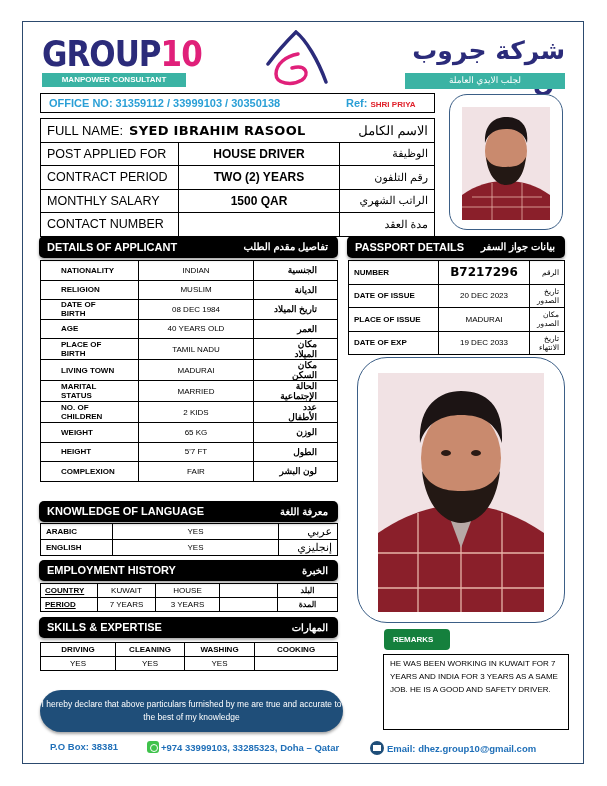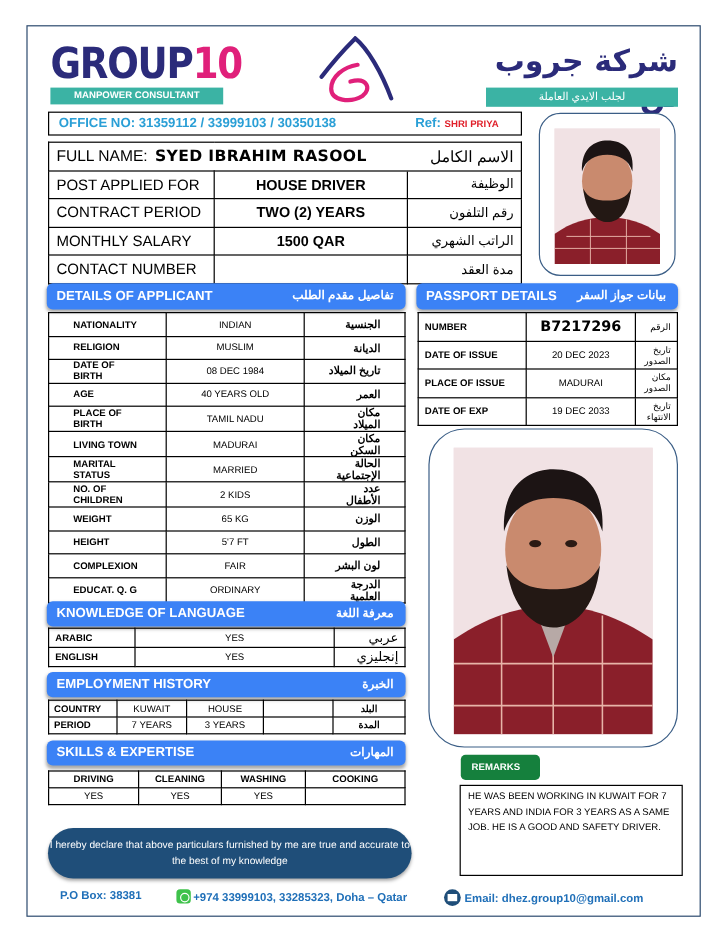--- a/index.html
+++ b/index.html
@@ -38,21 +38,21 @@
 
   
   .photo-frame { border: 1.3px solid #3b5e86; border-radius: 18px; background: #fff; }
   .photo-small { left: 449px; top: 94px; width: 114px; height: 136px; }
   .photo-large { left: 357px; top: 357px; width: 208px; height: 266px; border-radius: 30px; }
   .photo-inner { position: absolute; overflow: hidden; background: #f1e2e4; }
   .photo-small .photo-inner { left: 12px; top: 12px; width: 88px; height: 113px; }
   .photo-large .photo-inner { left: 20px; top: 15px; width: 166px; height: 239px; }
 
   
-  .sec { background: #3b82f6; color: #fff; border-radius: 5px; font-weight: bold; font-size: 11px; box-shadow: 0 2px 3px rgba(0,0,0,0.35); }
+  .sec { background: #000000; color: #fff; border-radius: 5px; font-weight: bold; font-size: 11px; box-shadow: 0 2px 3px rgba(0,0,0,0.35); }
   .sec .en { position: absolute; left: 8px; top: 0; }
   .sec .arb { position: absolute; right: 10px; top: 0; direction: rtl; font-size: 10px; }
 
   .details-hdr { left: 39px; top: 236px; width: 299px; height: 22px; line-height: 22px; }
   .pass-hdr { left: 347px; top: 236px; width: 218px; height: 22px; line-height: 22px; }
   .lang-hdr { left: 39px; top: 501px; width: 299px; height: 21px; line-height: 21px; }
   .emp-hdr { left: 39px; top: 560px; width: 299px; height: 21px; line-height: 21px; }
   .skills-hdr { left: 39px; top: 617px; width: 299px; height: 21px; line-height: 21px; }
 
   .details { left: 40px; top: 260px; width: 298px; }
@@ -69,21 +69,21 @@
   .pass .a { text-align: right; direction: rtl; font-size: 7.5px; line-height: 9px; }
 
   .lang { left: 40px; top: 523px; width: 298px; }
   .lang td { height: 16px; font-size: 8px; padding: 0 5px; }
   .lang .k { width: 72px; font-weight: bold; }
   .lang .v { width: 166px; text-align: center; }
   .lang .a { text-align: right; direction: rtl; font-size: 11px; padding-left: 13px; }
 
   .emp { left: 40px; top: 583px; width: 298px; }
   .emp td { height: 14px; font-size: 8px; padding: 0 4px; }
-  .emp .k { width: 57px; font-weight: bold; }
+  .emp .k { width: 57px; font-weight: bold; text-decoration: underline; }
   .emp .v { width: 58px; text-align: center; }
   .emp .v2 { width: 64px; text-align: center; }
   .emp .e { width: 58px; }
   .emp .a { text-align: center; direction: rtl; font-size: 8px; font-weight: bold; }
 
   .skills { left: 40px; top: 642px; width: 298px; }
   .skills td { height: 14px; font-size: 8px; text-align: center; }
   .skills th { border: 1px solid #000; height: 14px; font-size: 8px; font-family: Liberation Sans, sans-serif; font-weight: bold; }
 
   
@@ -225,25 +225,20 @@
       </tr>
   <tr>
         <td class="k">HEIGHT</td>
         <td class="v">5'7 FT</td>
         <td class="a">الطول</td>
       </tr>
   <tr>
         <td class="k">COMPLEXION</td>
         <td class="v">FAIR</td>
         <td class="a">لون البشر</td>
-      </tr>
-  <tr>
-        <td class="k">EDUCAT. Q. G</td>
-        <td class="v">ORDINARY</td>
-        <td class="a">الدرجة العلمية</td>
       </tr>
 </tbody>
   </table>
 
 <div class="abs sec pass-hdr">
   <span class="en">PASSPORT DETAILS</span>
   <span class="arb">بيانات جواز السفر</span>
 </div>
 <table class="abs pass">
   <tbody>

